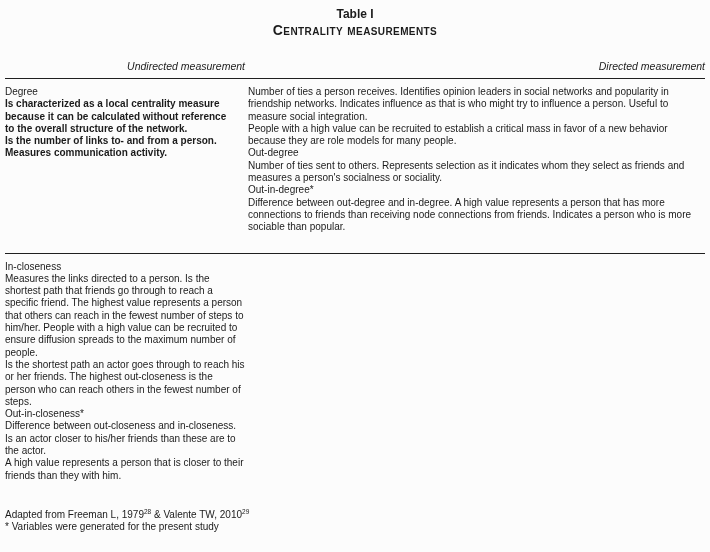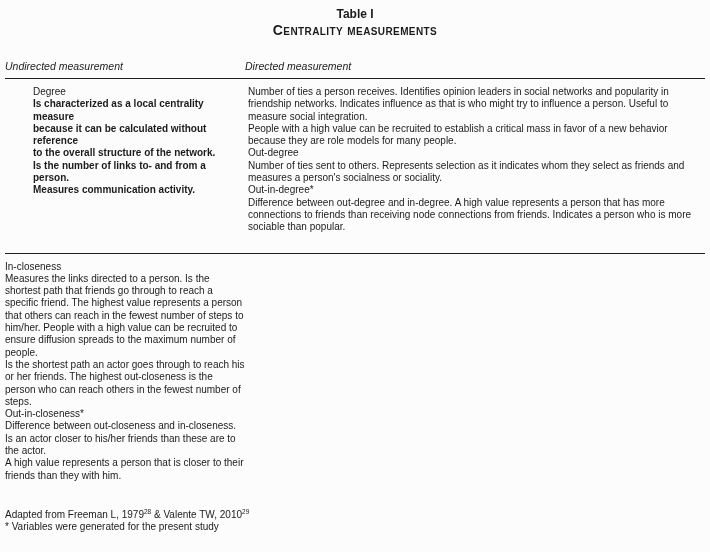--- a/index.html
+++ b/index.html
@@ -29,35 +29,35 @@
     margin-top: 1px;
   }
   .colheads {
     display: grid;
     grid-template-columns: 240px 1fr;
     margin-top: 22px;
     font-style: italic;
     font-size: 10.5px;
     line-height: 12px;
   }
-  .colheads span { text-align: left; font-style: italic; }
+  .colheads span { text-align: right; font-style: italic; }
   .rule {
     border: 0;
     border-top: 1.5px solid #1f1f1f;
     height: 0;
     margin: 6px 0 0 0;
   }
   .trow {
     display: grid;
     grid-template-columns: 243px 1fr;
     padding: 7px 0 13px 0;
     font-size: 10px;
     line-height: 12.3px;
   }
-  .leftcell { padding-right: 10px; margin-left: 28px; }
+  .leftcell { padding-right: 10px; }
   .leftcell .desc { white-space: pre-line; font-weight: bold; }
   .rightcell { padding-right: 2px; }
   .block + .block { }
   .desc { white-space: pre-line; }
   .footer {
     margin-top: 14px;
     font-size: 10px;
     line-height: 12.5px;
   }
   sup {

